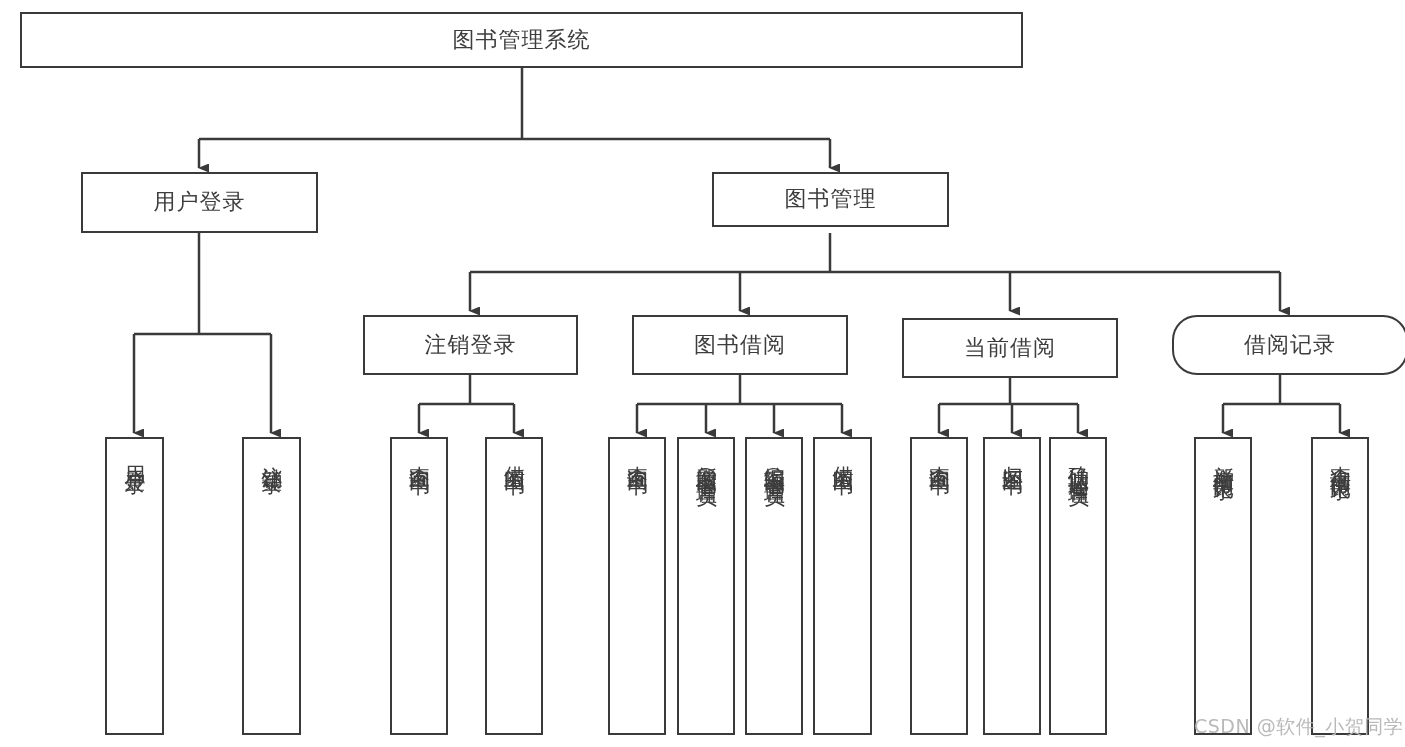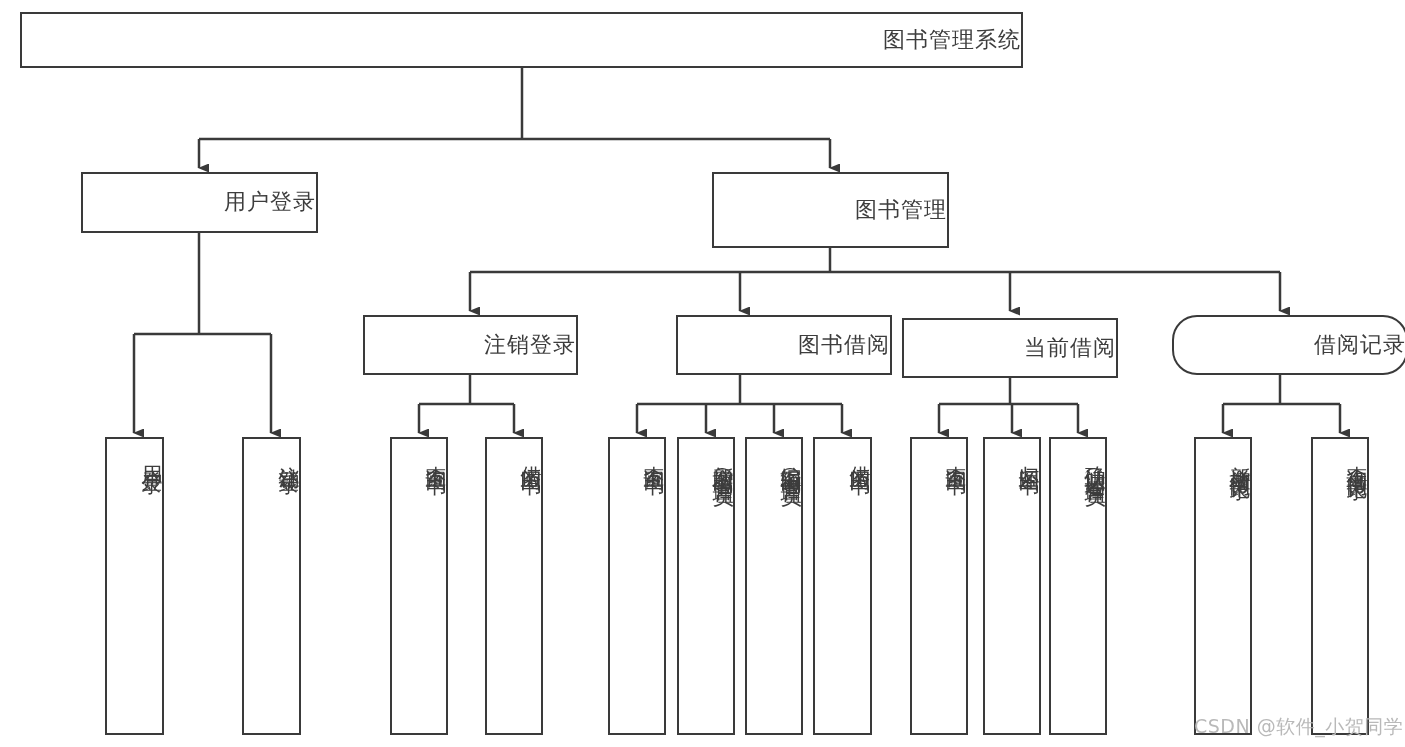--- a/index.html
+++ b/index.html
@@ -27,21 +27,21 @@
     height: 747px;
     pointer-events: none;
   }
   .node {
     position: absolute;
     box-sizing: border-box;
     background: #ffffff;
     border: 2.5px solid #3a3a3a;
     display: flex;
     align-items: center;
-    justify-content: flex-end;
+    justify-content: center;
     z-index: 2;
   }
   .node-label {
     font-size: 22px;
     line-height: 1.1;
     color: #3d3d3d;
     letter-spacing: 1px;
     white-space: nowrap;
     text-align: center;
   }
@@ -116,27 +116,27 @@
       </g>
   </svg>
 
   <div id="nodes">
       <div class="node" style="left: 20px; top: 12px; width: 1003px; height: 56px;">
         <span class="node-label">图书管理系统</span>
       </div>
       <div class="node" style="left: 81px; top: 172px; width: 237px; height: 61px;">
         <span class="node-label">用户登录</span>
       </div>
-      <div class="node" style="left: 712px; top: 172px; width: 237px; height: 76px;">
+      <div class="node" style="left: 712px; top: 172px; width: 237px; height: 55px;">
         <span class="node-label">图书管理</span>
       </div>
       <div class="node" style="left: 363px; top: 315px; width: 215px; height: 60px;">
         <span class="node-label">注销登录</span>
       </div>
-      <div class="node" style="left: 632px; top: 315px; width: 216px; height: 60px; margin-left: 44px;">
+      <div class="node" style="left: 632px; top: 315px; width: 216px; height: 60px;">
         <span class="node-label">图书借阅</span>
       </div>
       <div class="node" style="left: 902px; top: 318px; width: 216px; height: 60px;">
         <span class="node-label">当前借阅</span>
       </div>
       <div class="node" style="left: 1172px; top: 315px; width: 236px; height: 60px; border-radius: 25px;">
         <span class="node-label">借阅记录</span>
       </div>
       <div class="node vertical" style="left: 105px; top: 437px; width: 59px; height: 298px;">
         <span class="node-label">用户登录</span>

